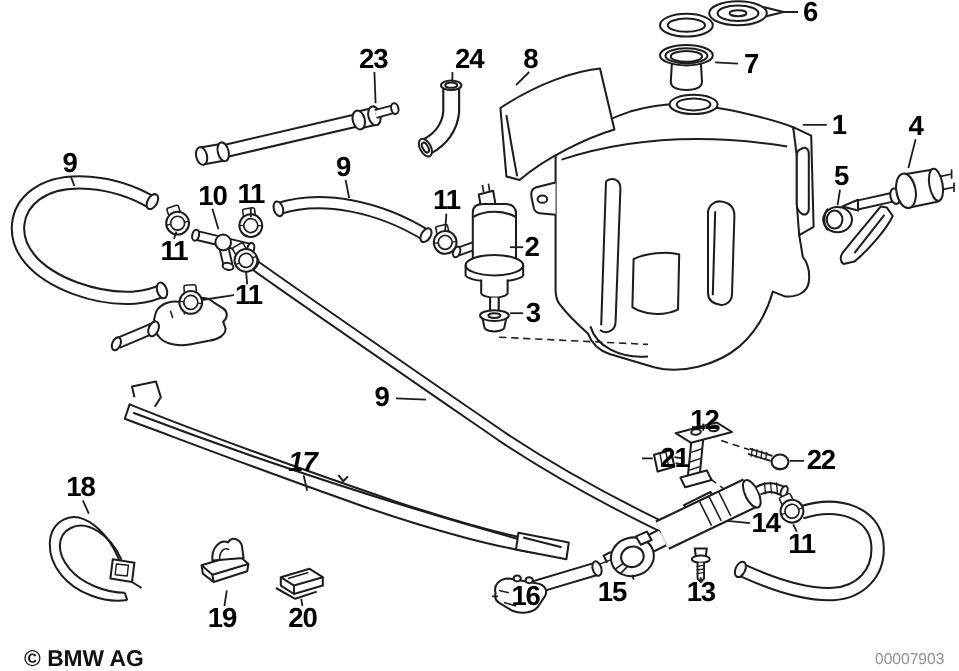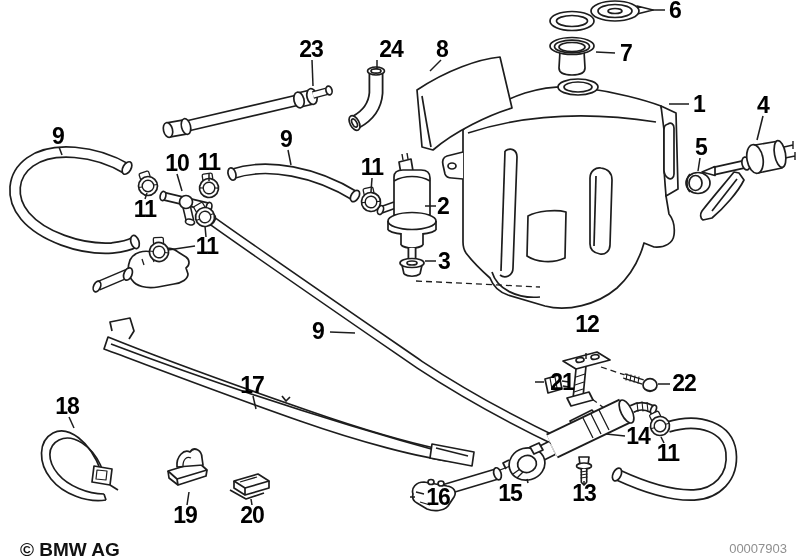--- a/index.html
+++ b/index.html
@@ -347,24 +347,24 @@
       <div class="callout" style="left: 58px; top: 136px;">9</div>
       <div class="callout" style="left: 177px; top: 163px;">10</div>
       <div class="callout" style="left: 209px; top: 162px;">11</div>
       <div class="callout" style="left: 286px; top: 139px;">9</div>
       <div class="callout" style="left: 372px; top: 167px;">11</div>
       <div class="callout" style="left: 443px; top: 206px;">2</div>
       <div class="callout" style="left: 145px; top: 209px;">11</div>
       <div class="callout" style="left: 207px; top: 246px;">11</div>
       <div class="callout" style="left: 444px; top: 261px;">3</div>
       <div class="callout" style="left: 318px; top: 331px;">9</div>
-      <div class="callout" style="left: 587px; top: 324px;">12</div>
+      <div class="callout" style="left: 587px; top: 350px;">12</div>
       <div class="callout" style="left: 522px; top: 382px; margin-left: 40px;">21</div>
       <div class="callout" style="left: 684px; top: 383px;">22</div>
-      <div class="callout" style="left: 252px; top: 385px;">17</div>
+      <div class="callout" style="left: 252px; top: 385px; font-style: italic;">17</div>
       <div class="callout" style="left: 67px; top: 406px;">18</div>
       <div class="callout" style="left: 638px; top: 436px;">14</div>
       <div class="callout" style="left: 668px; top: 453px;">11</div>
       <div class="callout" style="left: 510px; top: 493px;">15</div>
       <div class="callout" style="left: 584px; top: 493px;">13</div>
       <div class="callout" style="left: 398px; top: 497px; margin-left: 40px;">16</div>
       <div class="callout" style="left: 185px; top: 515px;">19</div>
       <div class="callout" style="left: 252px; top: 515px;">20</div>
     </div>
 

